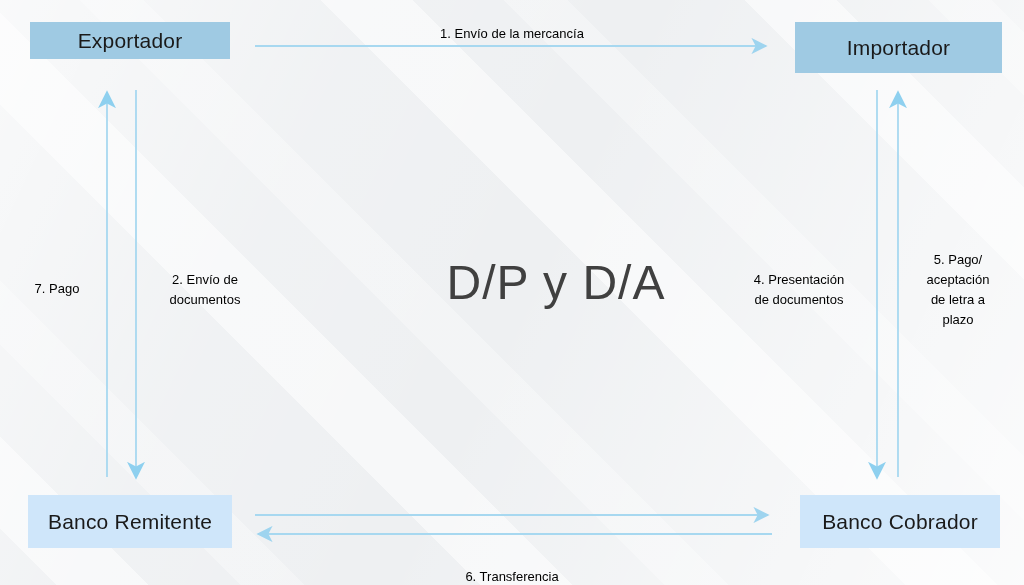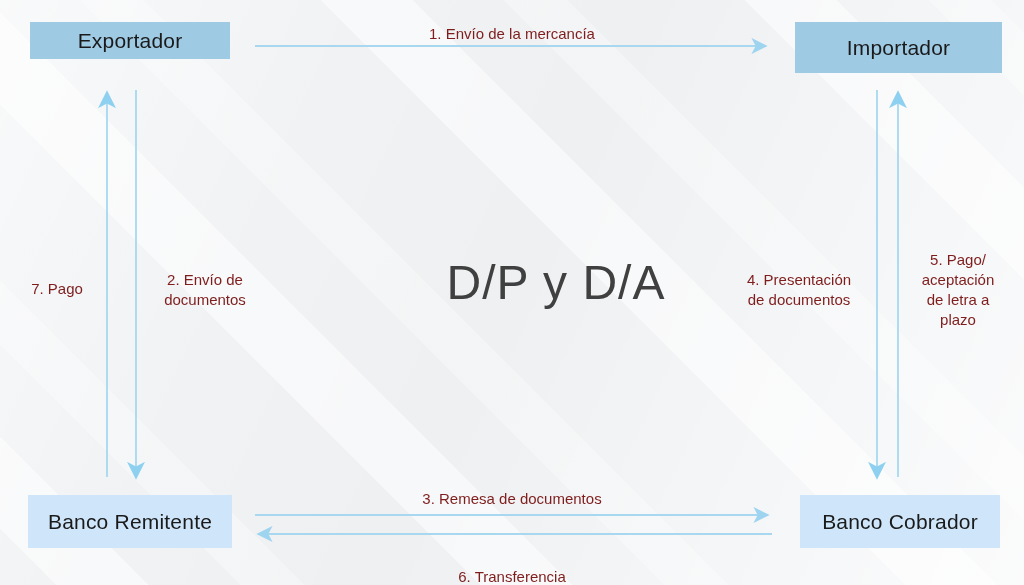--- a/index.html
+++ b/index.html
@@ -91,22 +91,22 @@
   
   #arrows {
     position: absolute;
     inset: 0;
     pointer-events: none;
   }
 
   
   .edge-label {
     position: absolute;
-    color: #7f1d1d;
-    font-size: 15px;
+    color: #000000;
+    font-size: 13px;
     line-height: 20px;
     text-align: center;
     white-space: pre-line;
   }
   #label-1 { left: 312px; top: 24px;  width: 400px; }
   #label-7 { left: 20px;  top: 279px; width: 74px;  }
   #label-2 { left: 143px; top: 270px; width: 124px; text-align: center; }
   #label-4 { left: 726px; top: 270px; width: 146px; }
   #label-3 { left: 312px; top: 489px; width: 400px; }
   #label-6 { left: 312px; top: 567px; width: 400px; }
@@ -174,17 +174,16 @@
 documentos</div>
 
   <div class="edge-label" id="label-4">4. Presentación
 de documentos</div>
 
   <div class="edge-label" id="label-5">5. Pago/
 aceptación
 de letra a
 plazo</div>
 
-  <div class="edge-label" id="label-3">3. Remesa de documentos</div>
 
   <div class="edge-label" id="label-6">6. Transferencia</div>
 
 </div>
 
 </body></html>

